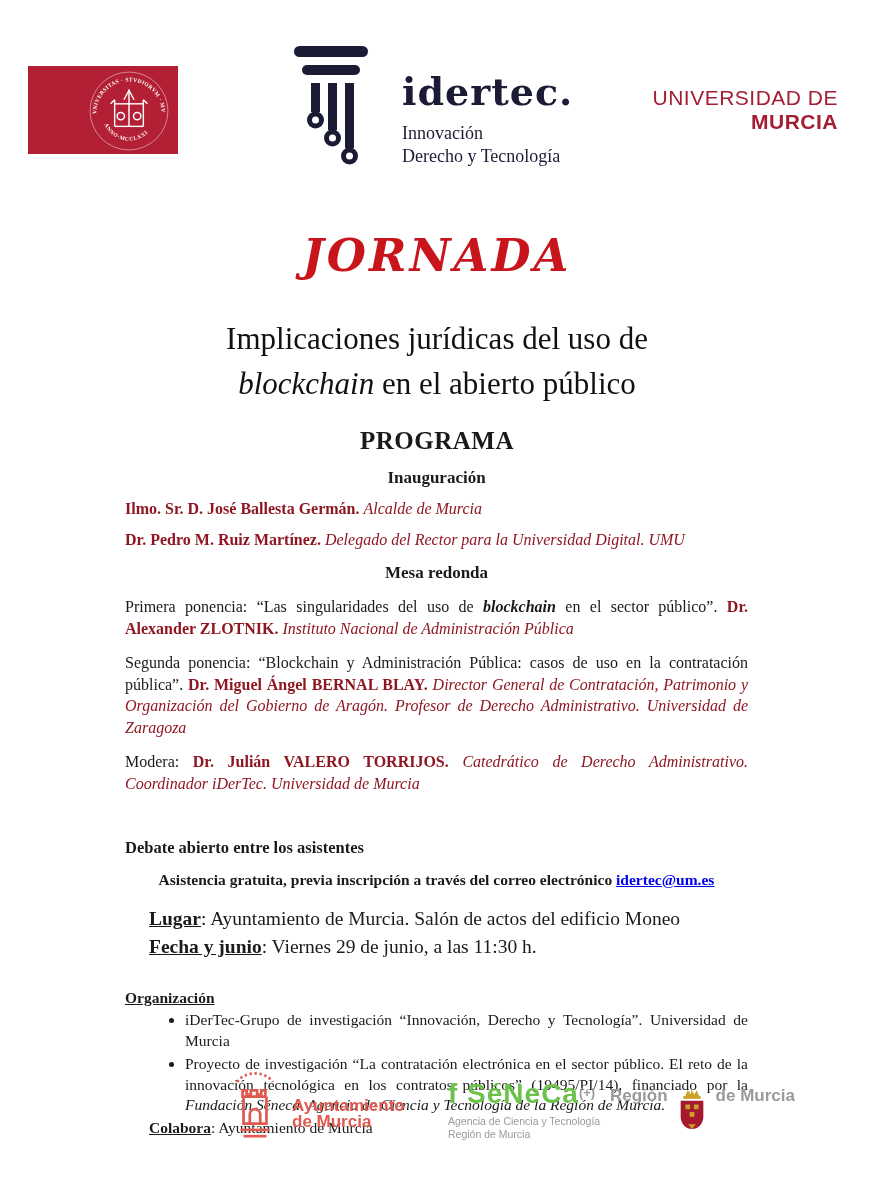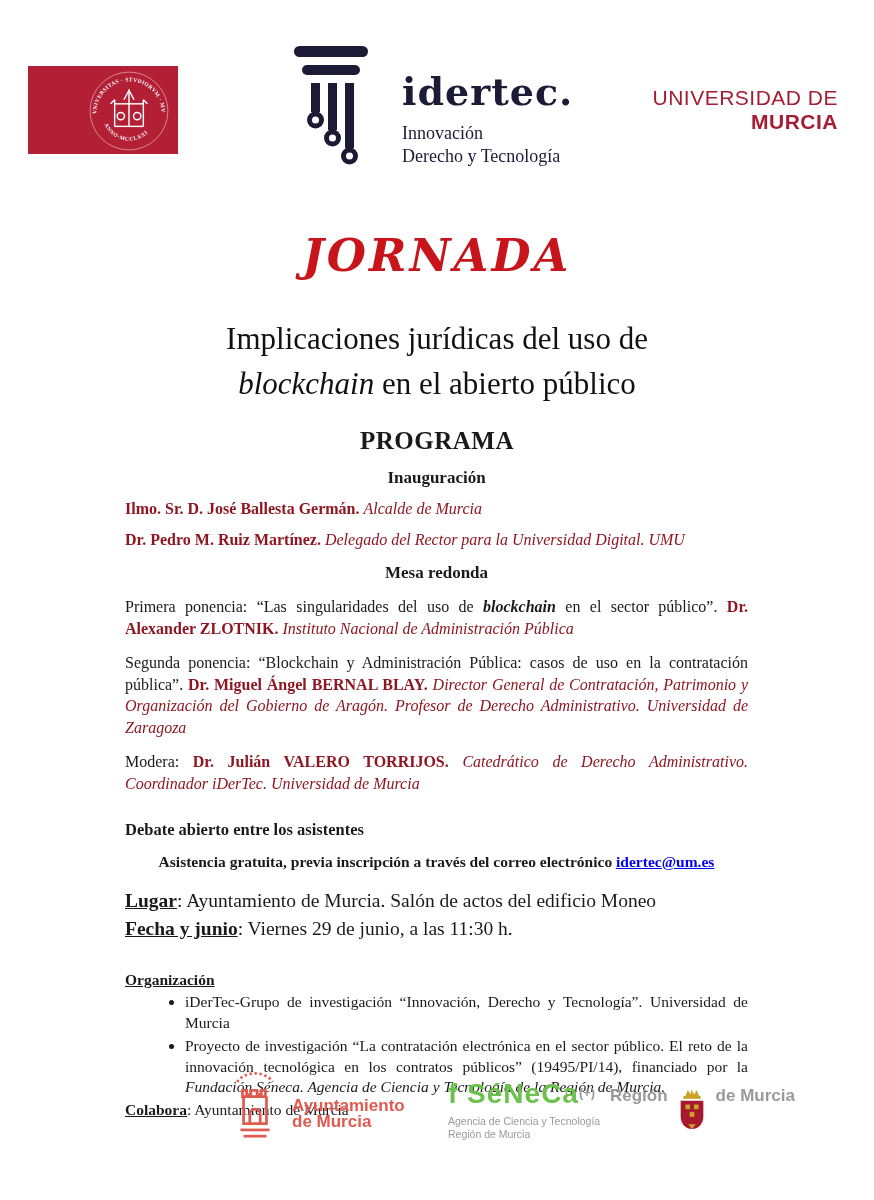--- a/index.html
+++ b/index.html
@@ -47,27 +47,27 @@
   
   .content { padding: 0 126px 0 125px; }
   .section-head { margin-top: 13px; text-align: center; font-size: 17px; font-weight: bold; }
   .speaker-line { margin-top: 10px; font-size: 16px; line-height: 21px; }
   .ponencia { margin-top: 13px; font-size: 16px; line-height: 21.5px; text-align: justify; }
   .name-red { color: #8e1722; font-weight: bold; }
   .role-red { color: #8e1722; font-style: italic; }
   .ptitle { font-weight: normal; }
   .ptitle-it { font-weight: bold; font-style: italic; }
 
-  .debate { margin-top: 26px; font-size: 16.5px; font-weight: bold; font-family: Liberation Serif, serif; }
+  .debate { margin-top: 44px; font-size: 16.5px; font-weight: bold; font-family: Liberation Serif, serif; }
   .registration { margin-top: 13px; text-align: center; font-size: 15.5px; font-weight: bold; }
   .email-link { color: #0000ee; font-weight: bold; text-decoration: underline; cursor: pointer; }
 
   .detail-line { font-size: 19.5px; line-height: 27.5px; }
   .details { margin-top: 16px; }
-  .ulabel { font-weight: bold; text-decoration: underline; }
+  .ulabel { font-weight: bold; text-decoration: underline; margin-left: 24px; }
 
   .organizacion { margin-top: 29px; font-size: 15.5px; }
   .org-label { font-size: 15.5px; font-weight: bold; text-decoration: underline; }
   .organizacion ul { margin-top: 3px; padding-left: 60px; }
   .organizacion li { text-align: justify; line-height: 20.5px; margin-bottom: 3px; }
   .org-it { font-style: italic; }
   .colabora { font-size: 15.5px; margin-top: 2px; }
 
   
   .footer { position: absolute; left: 0; top: 1062px; width: 874px; height: 120px; }

